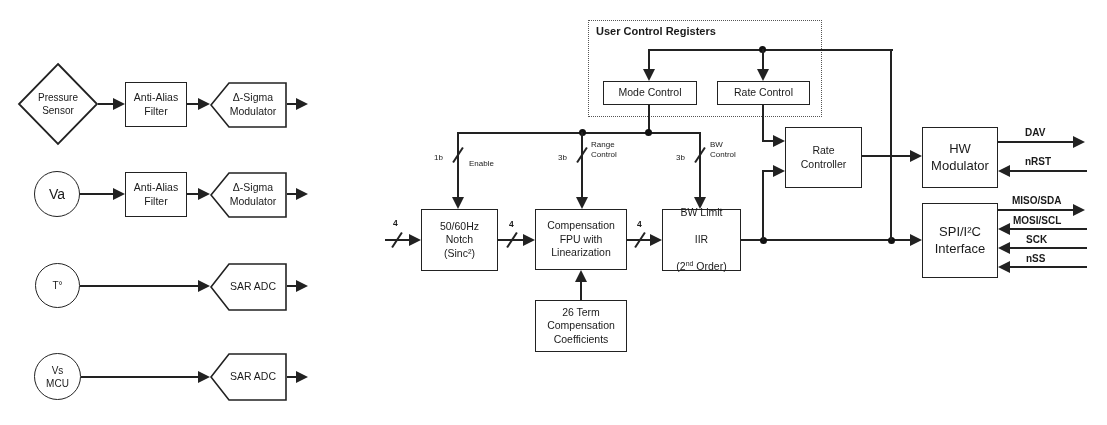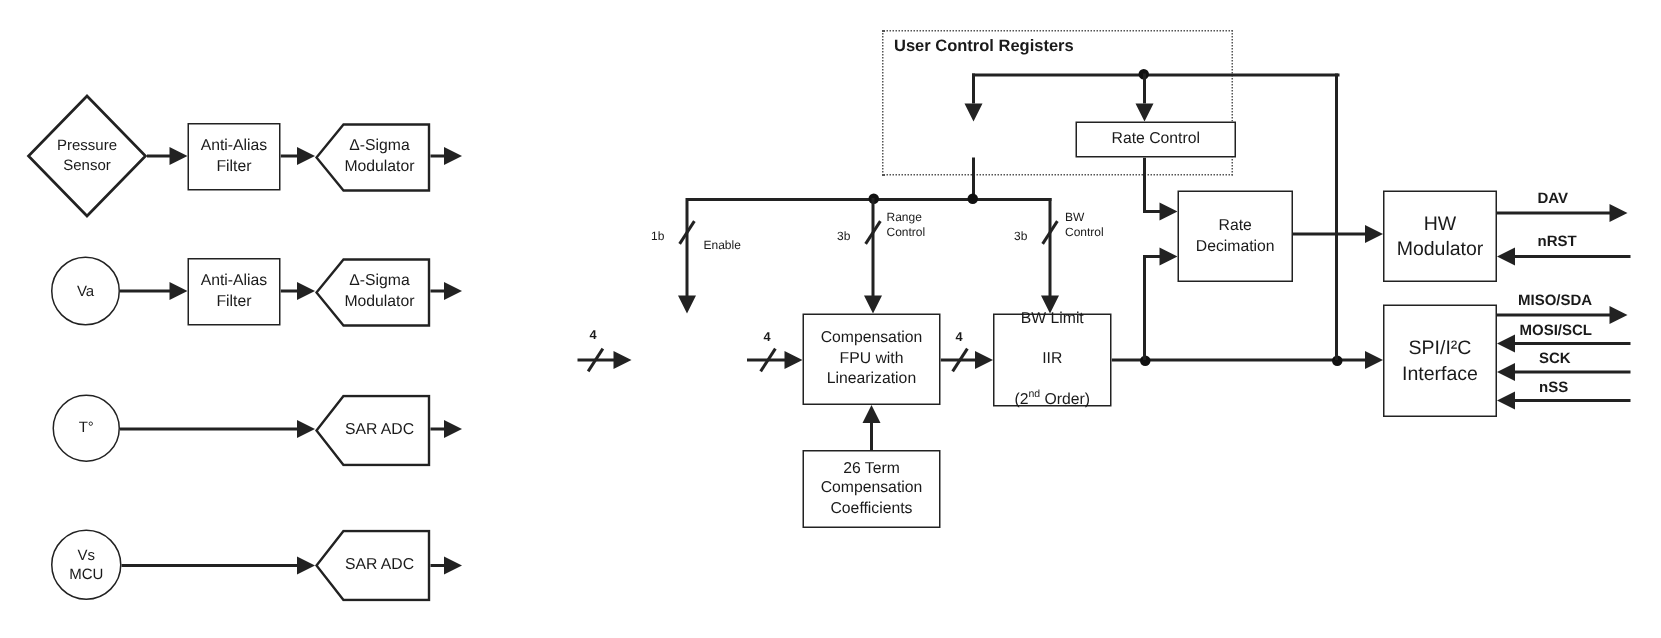--- a/index.html
+++ b/index.html
@@ -152,21 +152,21 @@
   <div class="hl" style="left:1010px;top:266px;width:77px;"></div>
   <div class="ar l" style="left:998px;top:261px;"></div>
   <div class="io" style="left:1026px;top:253px;">nSS</div>
 
   <svg class="shape" style="left:17px;top:62px;" width="82" height="84">
     <polygon points="41,2 80,42 41,82 2,42" fill="#fff" stroke="#222" stroke-width="1.8"></polygon>
   </svg>
   <div class="ovl" style="left:17px;top:62px;width:82px;height:84px;font-size:10px;">Pressure
 Sensor</div>
 
-  <div class="box circ" style="left:34px;top:171px;width:46px;height:46px;font-size:10px;text-align:center;">Va</div>
+  <div class="box circ" style="left:34px;top:171px;width:46px;height:46px;font-size:14px;text-align:center;">Va</div>
   <div class="box circ" style="left:35px;top:263px;width:45px;height:45px;font-size:10px;">T°</div>
   <div class="box circ" style="left:34px;top:353px;width:47px;height:47px;font-size:10px;">Vs
 MCU</div>
 
   <div class="box" style="left:125px;top:82px;width:62px;height:45px;">Anti-Alias
 Filter</div>
   <div class="box" style="left:125px;top:172px;width:62px;height:45px;">Anti-Alias
 Filter</div>
 
   <svg class="shape" style="left:210px;top:82px;" width="78" height="46">
@@ -184,37 +184,41 @@
   <svg class="shape" style="left:210px;top:263px;" width="78" height="48">
     <polygon points="1,24 19,1 76,1 76,47 19,47" fill="#fff" stroke="#222" stroke-width="1.6"></polygon>
   </svg>
   <div class="ovl" style="left:220px;top:263px;width:66px;height:48px;">SAR ADC</div>
 
   <svg class="shape" style="left:210px;top:353px;" width="78" height="48">
     <polygon points="1,24 19,1 76,1 76,47 19,47" fill="#fff" stroke="#222" stroke-width="1.6"></polygon>
   </svg>
   <div class="ovl" style="left:220px;top:353px;width:66px;height:48px;">SAR ADC</div>
 
+  <div class="box" style="left:421px;top:209px;width:77px;height:62px;">50/60Hz
+Notch
+(Sinc²)</div>
   <div class="box" style="left:535px;top:209px;width:92px;height:61px;">Compensation
 FPU with
 Linearization</div>
 
   <div class="box" style="left:662px;top:209px;width:79px;height:62px;">
     <div>
       <div>BW Limit</div>
       <div>IIR</div>
       <div><span>(2</span><sup>nd</sup><span> Order)</span></div>
     </div>
   </div>
 
   <div class="box" style="left:535px;top:300px;width:92px;height:52px;">26 Term
 Compensation
 Coefficients</div>
 
-  <div class="box" style="left:717px;top:81px;width:107px;height:24px;">Rate Control</div>
+  <div class="box" style="left:603px;top:81px;width:94px;height:24px;">Mode Control</div>
+  <div class="box" style="left:717px;top:81px;width:93px;height:24px;">Rate Control</div>
   <div class="box" style="left:785px;top:127px;width:77px;height:61px;">Rate
-Decimation</div>
+Controller</div>
   <div class="box big" style="left:922px;top:127px;width:76px;height:61px;">HW
 Modulator</div>
   <div class="box big" style="left:922px;top:203px;width:76px;height:75px;">SPI/I²C
 Interface</div>
 
 </div>
 
 </body></html>

